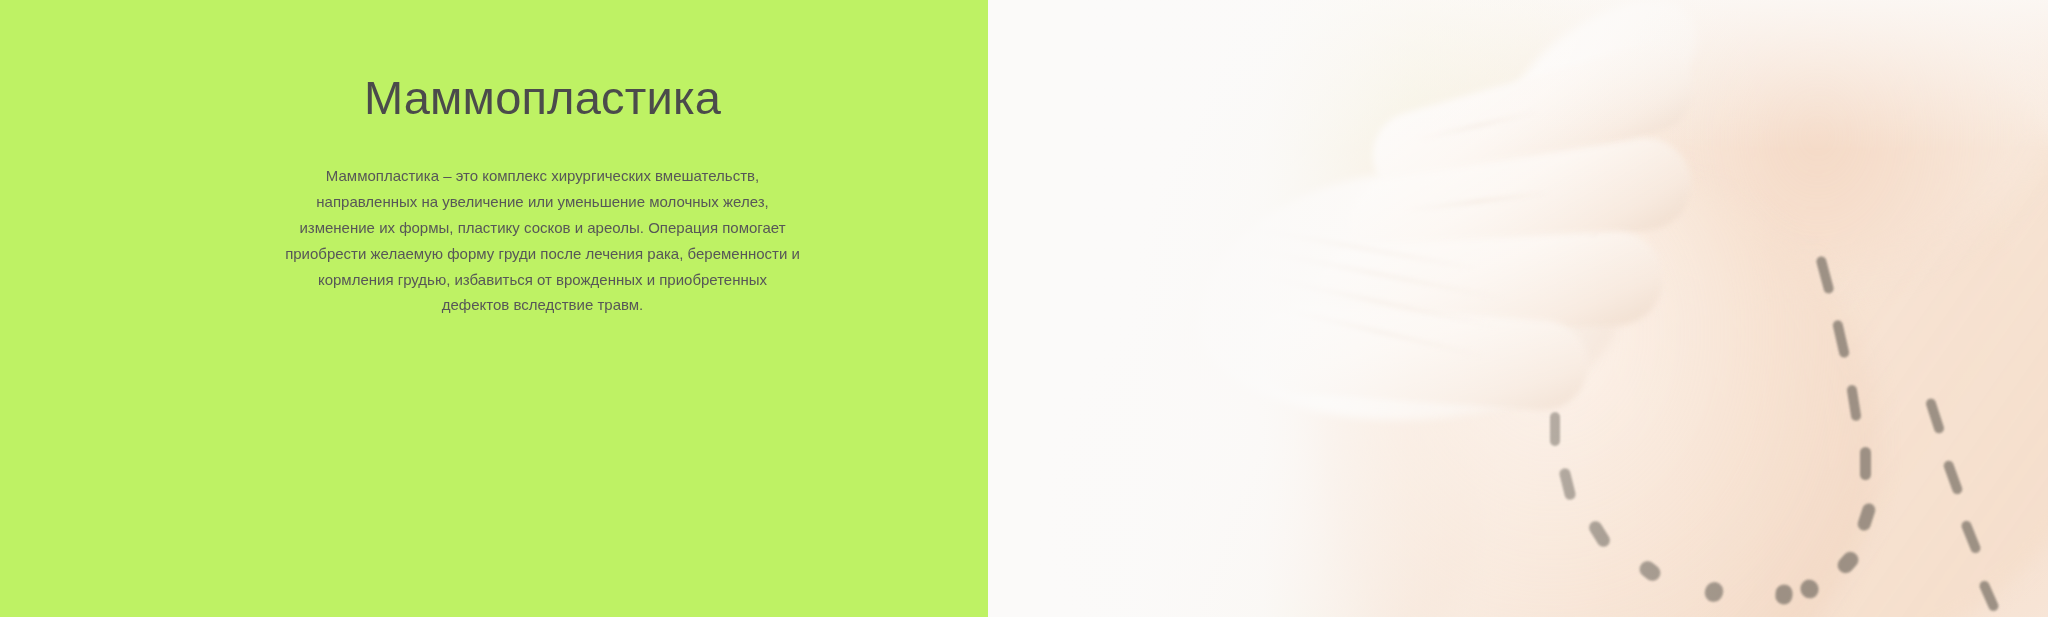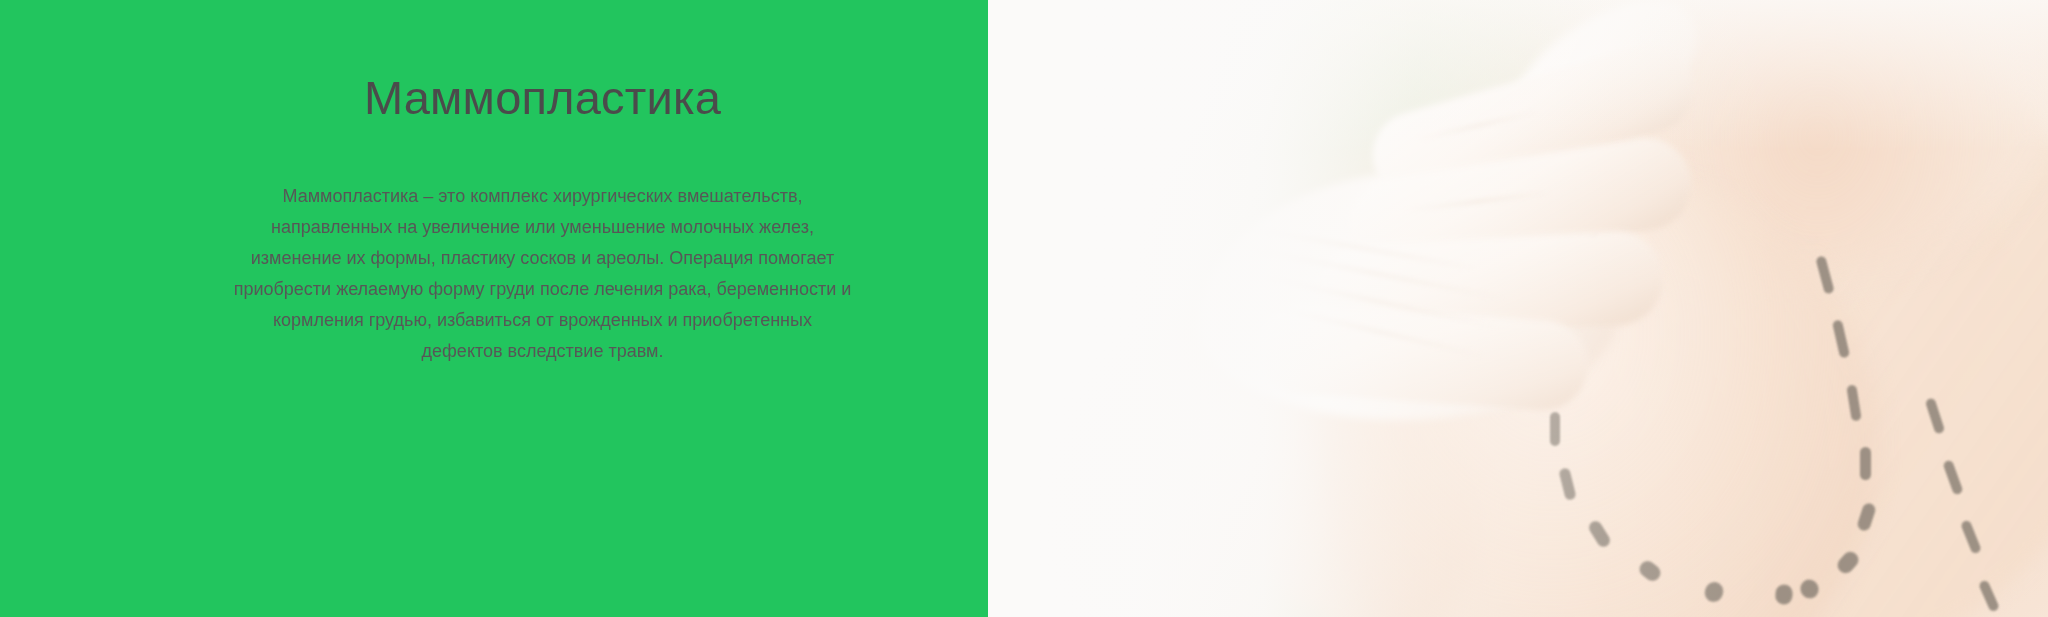--- a/index.html
+++ b/index.html
@@ -8,21 +8,21 @@
   html, body {
     width:2048px; height:617px;
     overflow:hidden;
     background:#fbfaf9;
     font-family:"Liberation Sans","DejaVu Sans",sans-serif;
   }
 
   #banner {
     position:relative;
     width:2048px; height:617px;
-    background:#22c55e;
+    background:#bef264;
     overflow:hidden;
   }
 
   
   .photo {
     position:absolute;
     top:0; right:0;
     width:1060px; height:617px;
     overflow:hidden;
   }
@@ -171,23 +171,23 @@
   }
   .heading {
     font-size:47px;
     font-weight:400;
     color:#4b4b4b;
     letter-spacing:0.2px;
     line-height:1.18;
     text-align:center;
   }
   .lede {
-    margin-top:56px;
+    margin-top:38px;
     width:630px;
-    font-size:18px;
+    font-size:15px;
     line-height:1.72;
     color:#575757;
     text-align:center;
   }
 </style>
 </head>
 <body>
 
 <div id="banner">
 

